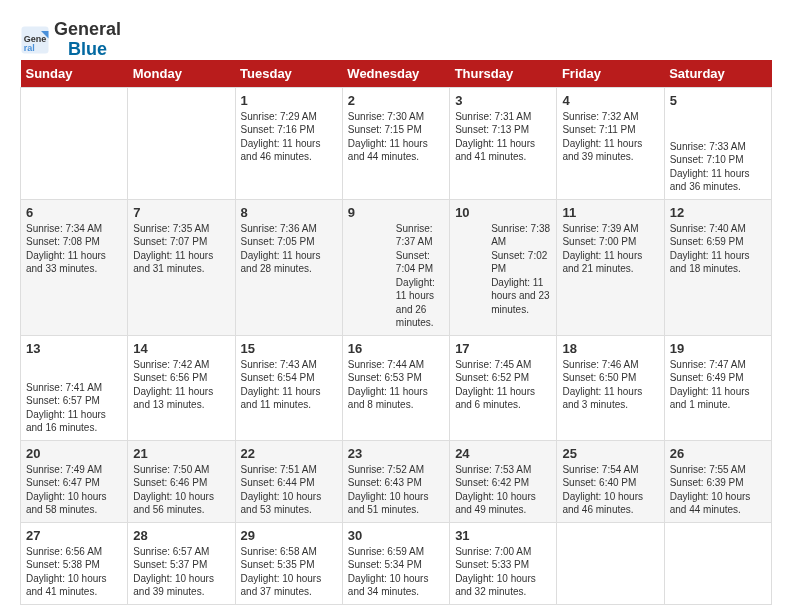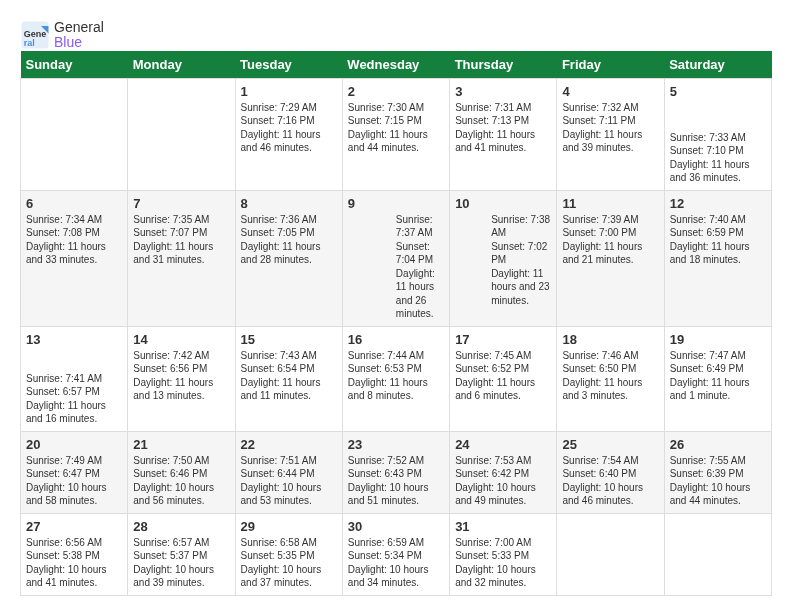--- a/index.html
+++ b/index.html
@@ -15,29 +15,29 @@
       justify-content: space-between;
       align-items: flex-start;
       margin-bottom: 0;
     }
     .logo {
       display: flex;
       align-items: center;
       gap: 4px;
     }
     .logo-text {
-      font-size: 14px;
-      font-weight: normal;
+      font-size: 18px;
+      font-weight: bold;
       color: #333;
       line-height: 1.1;
     }
     .logo-text span {
       display: block;
     }
-    .logo-text span.blue { color: #8b5cf6; }
+    .logo-text span.blue { color: #0369a1; text-align: center; }
     .logo-icon {
       width: 30px;
       height: 30px;
     }
     .title-area {
       text-align: right;
     }
     .month-title {
       font-size: 32px;
       font-weight: bold;
@@ -46,21 +46,21 @@
     .location {
       font-size: 16px;
       color: #555;
     }
     table {
       width: 100%;
       border-collapse: collapse;
       table-layout: fixed;
     }
     th {
-      background-color: #15803d;
+      background-color: #b91c1c;
       color: white;
       text-align: left;
       padding: 6px 5px;
       font-size: 13px;
       font-weight: bold;
     }
     td {
       vertical-align: top;
       padding: 5px 5px;
       border: 1px solid #ddd;

